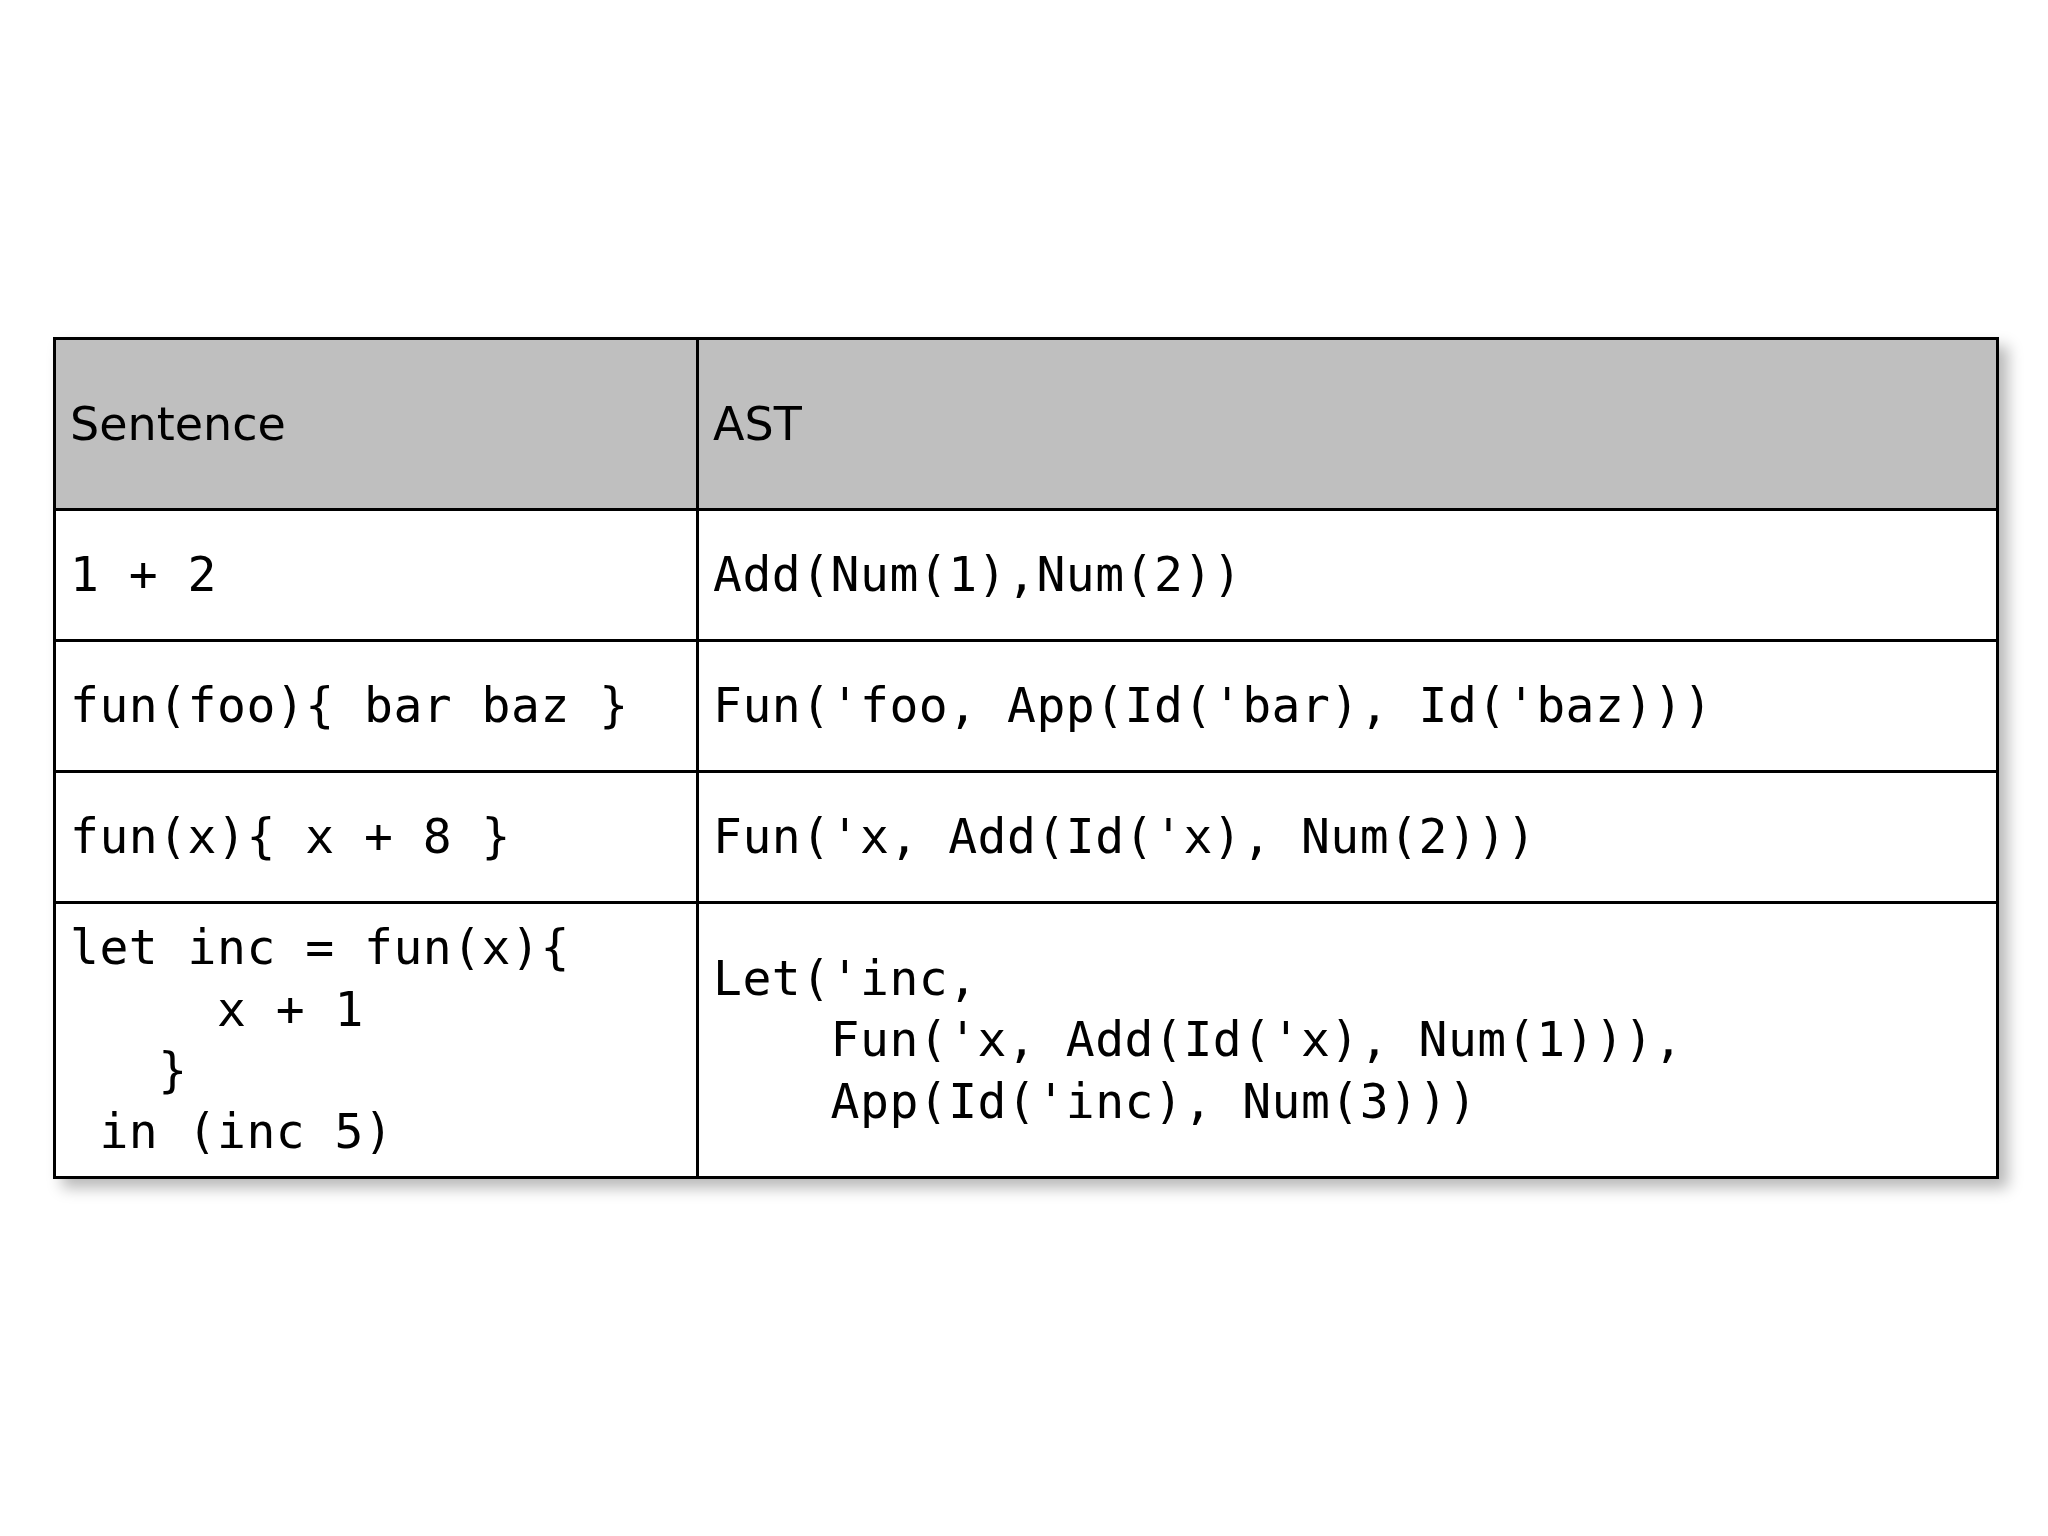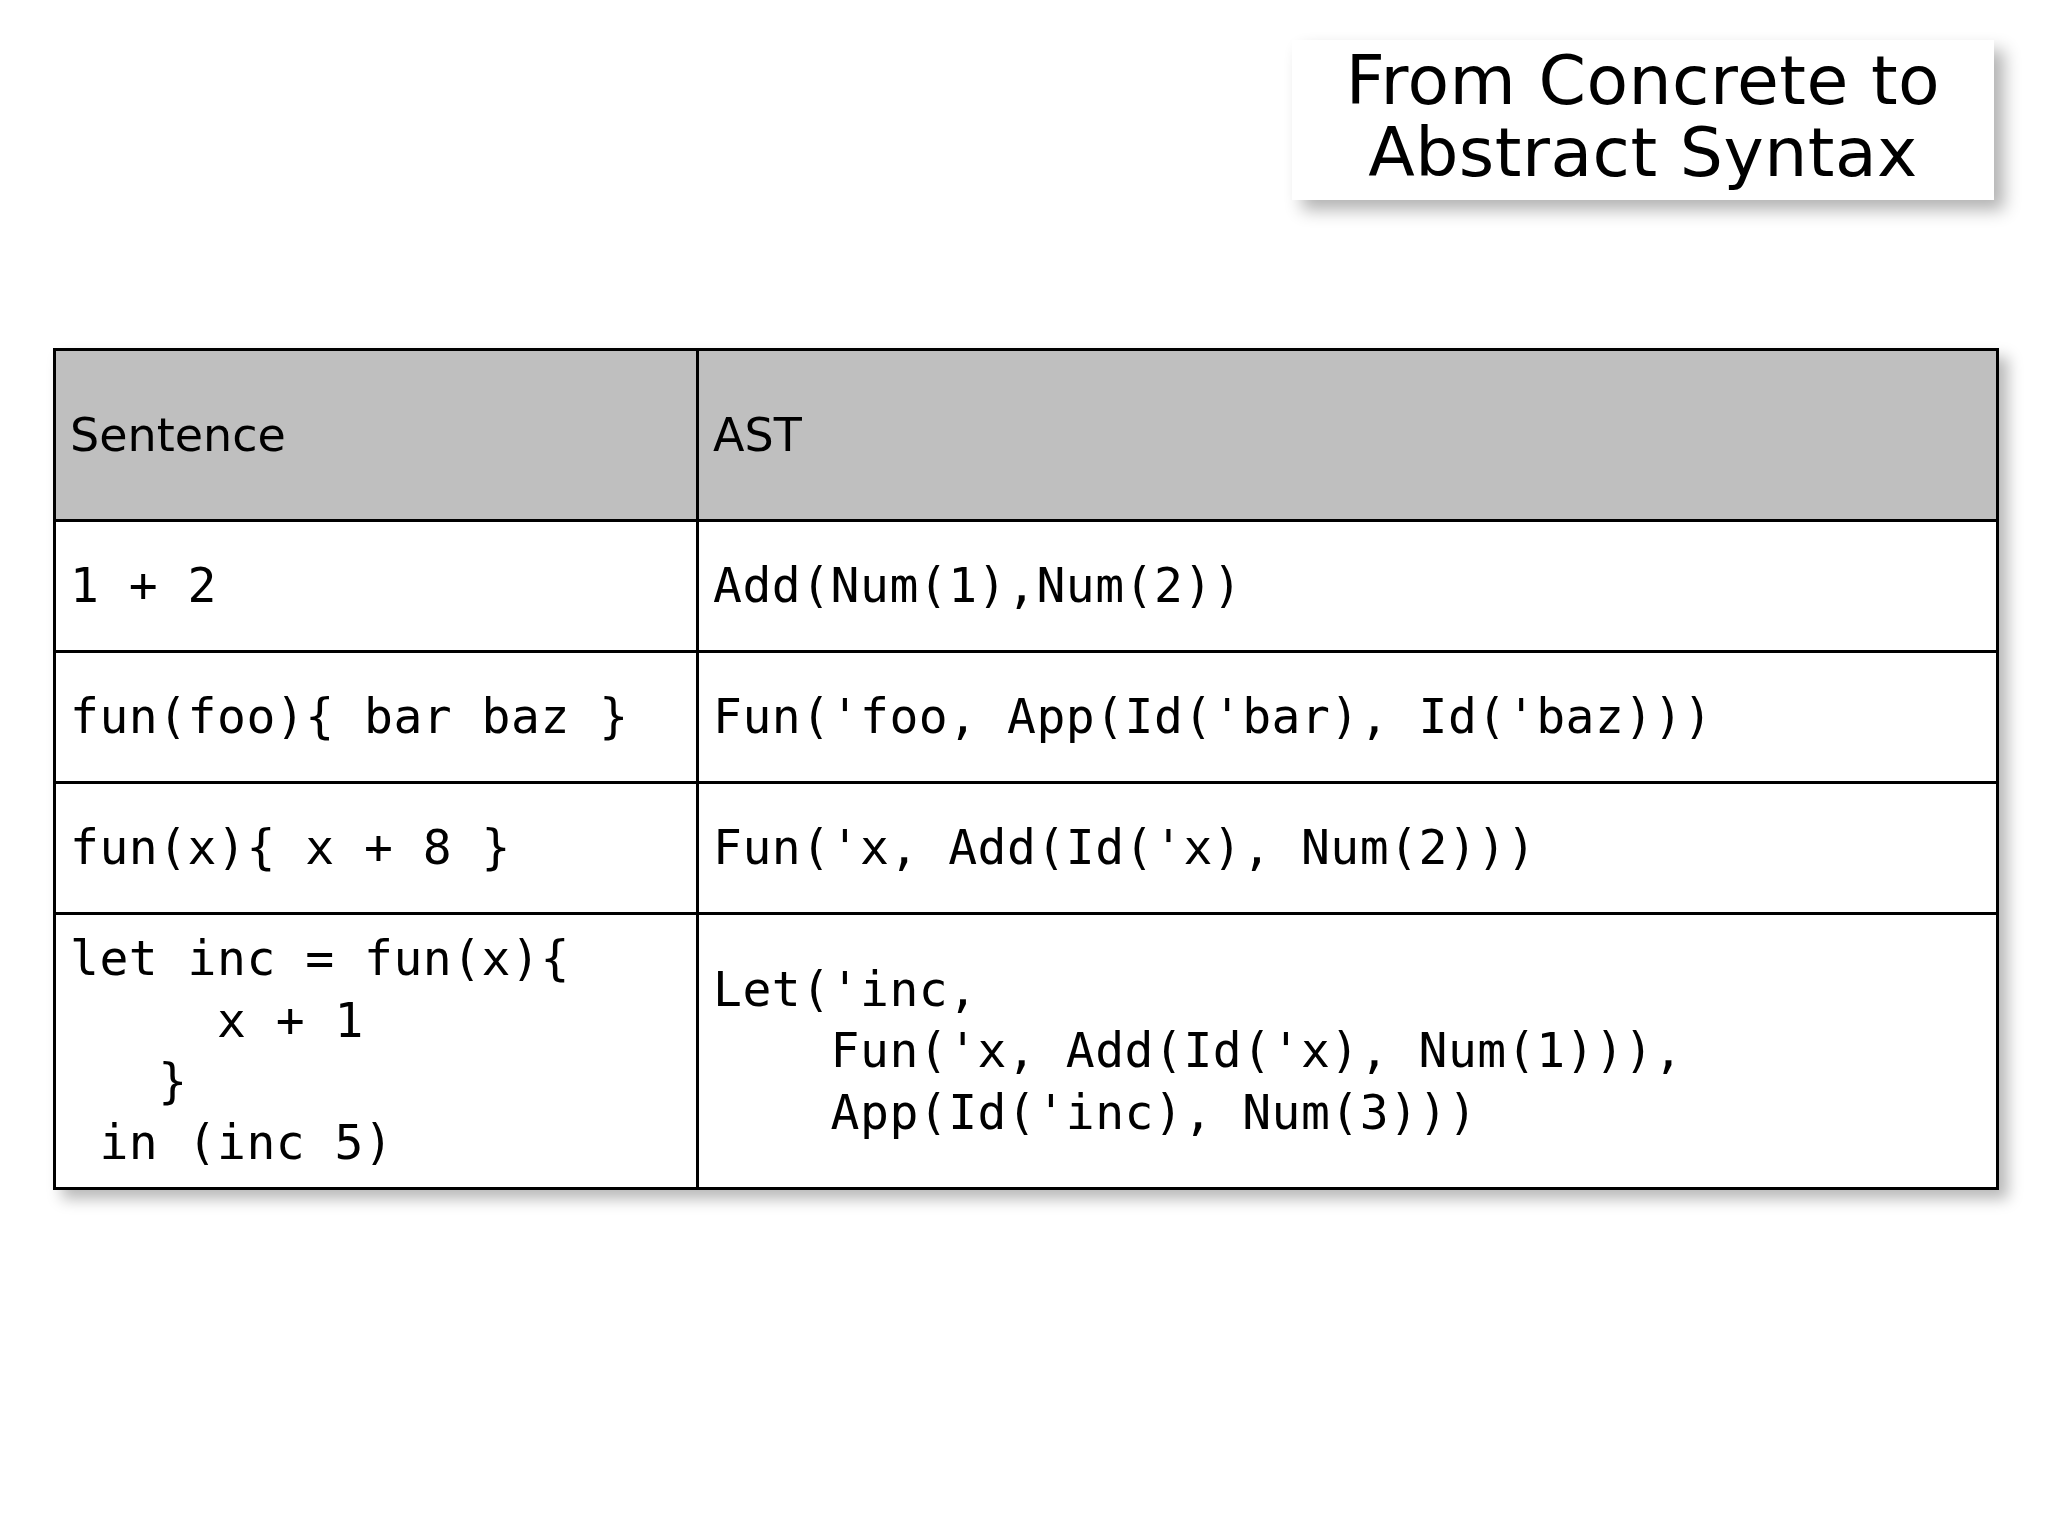--- a/index.html
+++ b/index.html
@@ -47,21 +47,21 @@
     color: #000000;
     letter-spacing: 0.5px;
     white-space: nowrap;
     text-align: center;
   }
 
   
   #ast-table {
     position: absolute;
     left: 53px;
-    top: 348px;
+    top: 337px;
     width: 1943px;
     border-collapse: collapse;
     table-layout: fixed;
     background: #ffffff;
     box-shadow: 9px 9px 14px rgba(0,0,0,0.28);
   }
   #ast-table col.col-sentence { width: 643px; }
   #ast-table col.col-ast { width: 1300px; }
 
   #ast-table th,
@@ -97,24 +97,20 @@
   tbody tr.multi-line td.cell-sentence { vertical-align: top; padding-top: 18px; }
   tbody tr.multi-line td.cell-ast { vertical-align: middle; }
 
   .cell-text { display: block; }
 </style>
 </head>
 <body>
 
 <div id="slide">
 
-  <div id="title-box">
-    <span class="title-line">From Concrete to</span>
-    <span class="title-line">Abstract Syntax</span>
-  </div>
 
   <table id="ast-table">
     <colgroup>
       <col class="col-sentence">
       <col class="col-ast">
     </colgroup>
     <thead>
       <tr>
         <th>Sentence</th>
         <th>AST</th>

